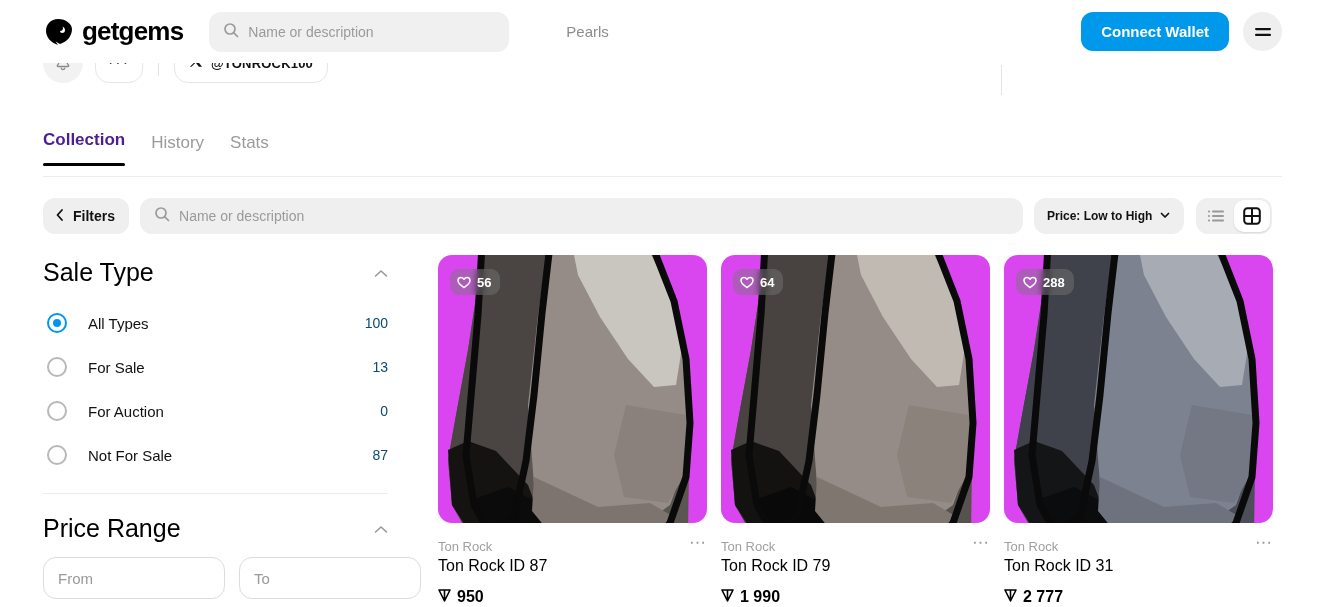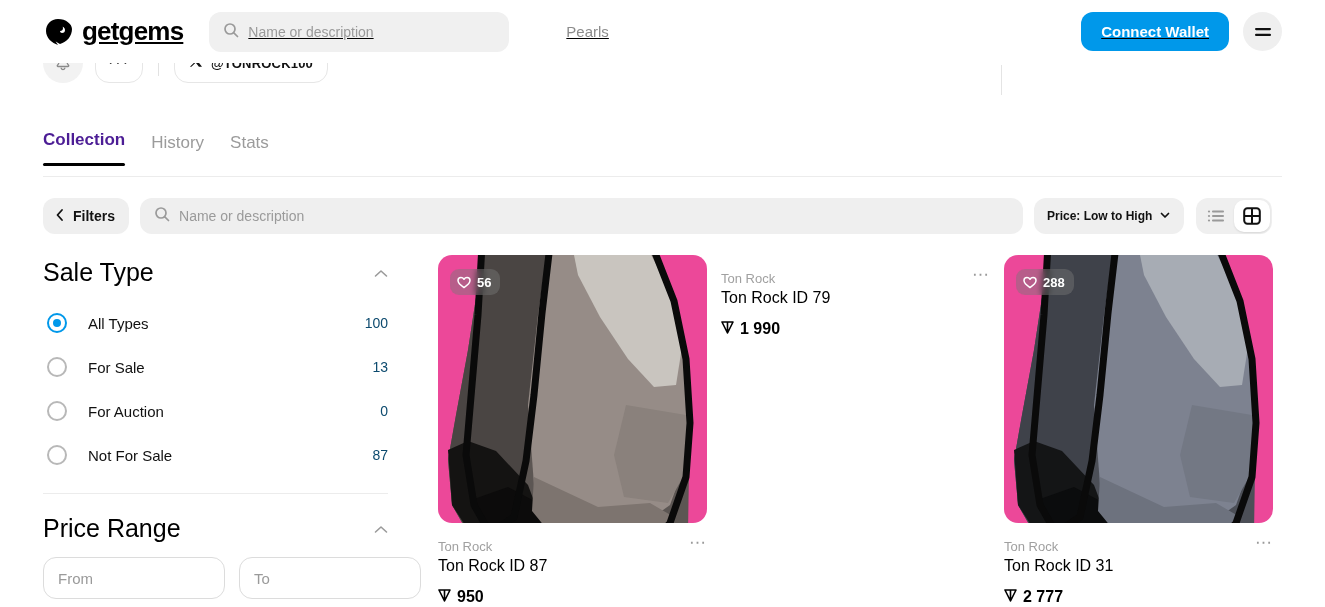--- a/index.html
+++ b/index.html
@@ -8,21 +8,21 @@
     background: #ffffff;
     font-family: "Liberation Sans", sans-serif;
     color: #000;
     overflow: hidden;
   }
   .page { position: relative; width: 1325px; height: 607px; }
 
   
   .topnav {
     position: absolute; top: 0; left: 0; width: 1325px; height: 63px;
-    display: flex; align-items: center; background: #fff; text-decoration: underline;
+    display: flex; align-items: center; background: #fff;
   }
   .logo-wrap { display: flex; align-items: center; gap: 9px; margin-left: 43px; }
   .logo-mark { width: 30px; height: 30px; flex: none; }
   .logo-text { font-size: 26px; font-weight: 700; letter-spacing: -0.8px; color: #000; }
 
   .nav-search {
     margin-left: 26px; width: 300px; height: 40px; border-radius: 12px;
     background: #f0f0f0; display: flex; align-items: center; gap: 9px; padding: 0 14px;
   }
   .nav-search .ph { font-size: 14px; color: #9a9a9a; }
@@ -145,21 +145,21 @@
   .price-inp::placeholder { color: #9a9a9a; }
   .apply-stub {
     margin-top: 14px; height: 40px; width: 357px; border-radius: 13px; background: #efefef;
   }
 
   
   .grid { position: absolute; top: 255px; left: 438px; display: flex; gap: 14px; }
   .card { width: 269px; }
   .card-art {
     position: relative; width: 269px; height: 268px; border-radius: 14px;
-    background: #ec4899; overflow: hidden;
+    background: #d946ef; overflow: hidden;
   }
   .card-art svg { display: block; width: 100%; height: 100%; }
   .likes {
     position: absolute; top: 14px; left: 12px; height: 26px; padding: 0 9px 0 7px;
     border-radius: 9px; background: rgba(120,120,120,.45);
     display: flex; align-items: center; gap: 6px; backdrop-filter: blur(3px);
   }
   .likes .n { font-size: 13px; font-weight: 700; color: #fff; }
   .card-meta { padding-top: 16px; }
   .meta-top { display: flex; align-items: flex-start; justify-content: space-between; }
@@ -374,20 +374,44 @@
             <svg width="13" height="14" viewBox="0 0 13 14">
                 <path d="M1 2 L12 2 L6.5 13 Z M1 2 L12 2 M6.5 2 L6.5 13" fill="none" stroke="#000" stroke-width="1.6" stroke-linejoin="round"></path>
               </svg>
           </span>
           <span class="amt">950</span>
         </div>
       </div>
     </div>
 
     <div class="card">
+      <div class="card-art">
+        <svg viewBox="0 0 269 268" preserveAspectRatio="none">
+          <g>
+            <path d="M46,-10 L30,95 L18,160 L10,205 L14,250 L30,278 L250,278 L252,150 L244,80 L232,40 L210,-6 Z" fill="#58524e"></path>
+            <path d="M46,-10 L110,-10 L104,60 L96,140 L88,205 L78,262 L30,278 L14,250 L10,205 L18,160 L30,95 Z" fill="#484340"></path>
+            <path d="M10,195 L14,250 L32,278 L108,278 L90,230 L58,196 L30,186 Z" fill="#131211"></path>
+            <path d="M36,244 L46,278 L120,278 L104,250 L70,232 Z" fill="#0a0909"></path>
+            <path d="M110,-10 L216,-10 L238,52 L252,120 L250,200 L232,250 L196,276 L120,276 L96,230 L90,150 L100,60 Z" fill="#968c87"></path>
+            <path d="M134,-10 L208,-10 L232,36 L244,92 L238,130 L216,132 L190,104 L162,62 L140,20 Z" fill="#c0bab3"></path>
+            <path d="M188,150 L248,160 L250,214 L230,248 L186,242 L176,200 Z" fill="#8b827c"></path>
+            <path d="M96,222 L160,252 L212,248 L236,262 L226,278 L112,278 L94,256 Z" fill="#7f7670"></path>
+            <path d="M44,-10 L112,-10 L104,58 L96,140 L88,206 L76,262 L52,278 L36,250 L28,200 L34,130 L40,60 Z" fill="none" stroke="#0a0a0a" stroke-width="7" stroke-linejoin="round"></path>
+            <path d="M214,-10 L236,46 L248,104 L252,168 L248,222 L232,268 L216,286" fill="none" stroke="#0a0a0a" stroke-width="7" stroke-linejoin="round"></path>
+          </g>
+        </svg>
+        <div class="likes">
+          <span>
+            <svg width="14" height="13" viewBox="0 0 14 13">
+                <path d="M7 11.6 C3 9 1 7 1 4.6 C1 2.9 2.3 1.6 4 1.6 C5.2 1.6 6.3 2.3 7 3.3 C7.7 2.3 8.8 1.6 10 1.6 C11.7 1.6 13 2.9 13 4.6 C13 7 11 9 7 11.6 Z" fill="none" stroke="#fff" stroke-width="1.5" stroke-linejoin="round"></path>
+              </svg>
+          </span>
+          <span class="n">64</span>
+        </div>
+      </div>
       <div class="card-meta">
         <div class="meta-top">
           <span class="coll-name">Ton Rock</span>
           <span class="dots">⋯</span>
         </div>
         <div class="item-name">Ton Rock ID 79</div>
         <div class="price">
           <span>
             <svg width="13" height="14" viewBox="0 0 13 14">
                 <path d="M1 2 L12 2 L6.5 13 Z M1 2 L12 2 M6.5 2 L6.5 13" fill="none" stroke="#000" stroke-width="1.6" stroke-linejoin="round"></path>

